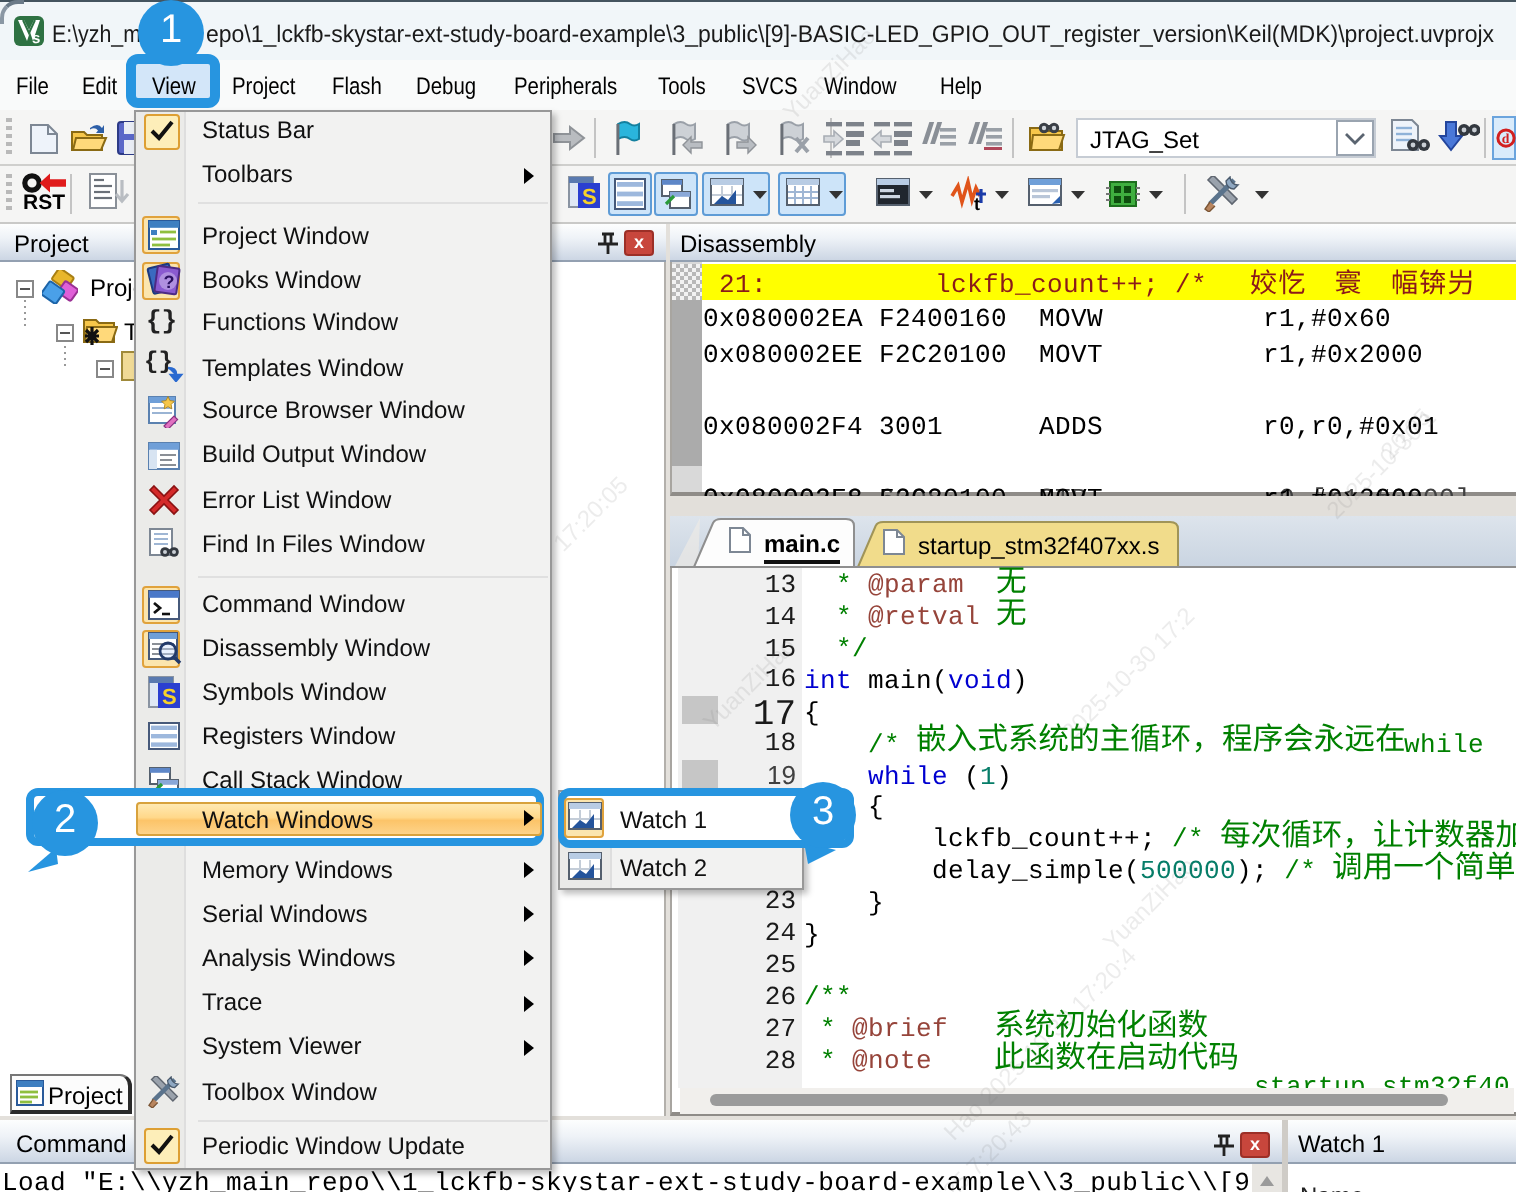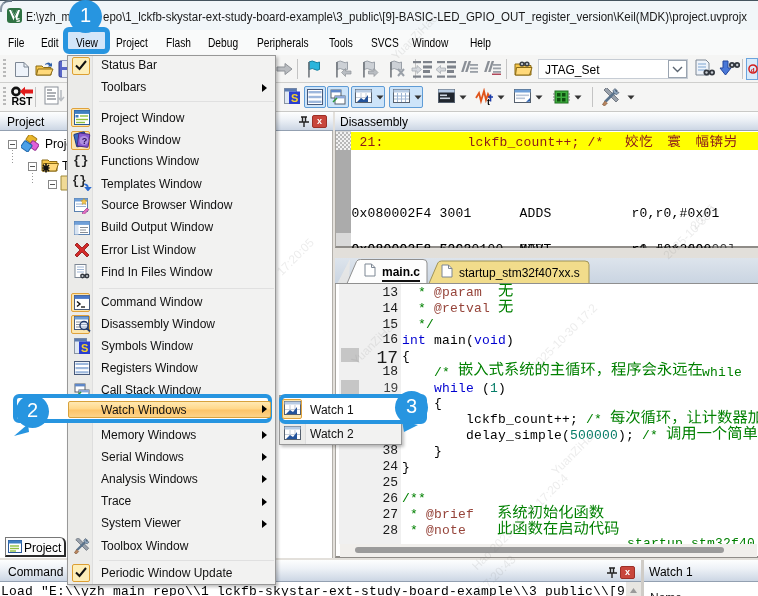--- a/index.html
+++ b/index.html
@@ -360,20 +360,22 @@
 <div class="abs hdr" style="left:335px;top:112px;width:423px;height:19px"></div>
 <div class="abs hdrtxt" style="left:340px;top:115px">Disassembly</div>
 <div class="abs" style="left:335px;top:131px;width:423px;height:117px;background:#fff;border-left:1px solid #a8a5a0;border-bottom:2px solid #8f8c88"></div>
 <div class="abs" style="left:336px;top:131px;width:15px;height:115px;background:#d9d9d9"></div>
 <div class="abs" style="left:336px;top:149.5px;width:15px;height:83px;background:#ababab"></div>
 <div class="abs" style="left:336px;top:131.5px;width:15px;height:18px;background:repeating-conic-gradient(#b8b8b8 0% 25%,#f2f2f2 0% 50%) 0 0/4px 4px"></div>
 <div class="abs" style="left:351px;top:131.5px;width:407px;height:18px;background:#ffff00"></div>
 <div class="abs" style="left:351px;top:131px;width:407px;height:117px;overflow:hidden">
 <div class="mono" style="position:absolute;left:0.5px;top:3.5px;color:#8b1a1a"> 21:</div>
 <div class="mono" style="position:absolute;left:116.5px;top:3.5px;color:#8b1a1a">lckfb_count++; /*</div>
+<div class="mono" style="position:absolute;left:0.5px;top:21.4px;color:#000">0x080002EA F2400160  MOVW          r1,#0x60</div>
+<div class="mono" style="position:absolute;left:0.5px;top:39.3px;color:#000">0x080002EE F2C20100  MOVT          r1,#0x2000</div>
 <div class="mono" style="position:absolute;left:0.5px;top:75.1px;color:#000">0x080002F4 3001      ADDS          r0,r0,#0x01</div>
 <div class="mono" style="position:absolute;left:0.5px;top:111px;color:#404040">0x080002F6 6008      STR           r0,[r1,#0x00]</div>
 <div class="mono" style="position:absolute;left:0.5px;top:110.9px;color:#000">0x080002F8 F2C20100  MOVT          r1,#0x2000</div>
 </div>
 <svg width="115" height="18" viewBox="0 0 115 18" style="position:absolute;left:625px;top:135px;overflow:visible;z-index:5;" fill="#8b1a1a">
     <path d="M10 3.4C10.8 4.3 11.8 5.5 12.3 6.2L13.1 5.6C12.6 4.9 11.5 3.8 10.7 2.9ZM7 3C6.5 4 5.7 5.1 4.9 5.8C5.1 5.9 5.5 6.2 5.7 6.4C6.5 5.6 7.4 4.4 7.9 3.3ZM5.3 1.7V2.6H12.9V1.7ZM8 -0C8.3 0.5 8.7 1.2 8.9 1.6L9.8 1.2C9.6 0.8 9.2 0.2 8.8 -0.4ZM10.3 5.4C10 6.5 9.6 7.5 9 8.3C8.3 7.5 7.8 6.5 7.5 5.5L6.6 5.7C7 7 7.6 8.1 8.3 9.1C7.5 10.1 6.3 10.8 5 11.4C5.2 11.6 5.5 12 5.6 12.2C7 11.6 8.1 10.8 9 9.8C9.9 10.9 11.1 11.7 12.4 12.1C12.6 11.9 12.9 11.5 13.1 11.3C11.7 10.9 10.5 10.1 9.6 9.1C10.3 8.1 10.9 6.9 11.2 5.6ZM4 3.5C3.8 5.2 3.5 6.6 3.1 7.7C2.7 7.4 2.3 7.1 1.9 6.9C2.1 5.9 2.4 4.7 2.6 3.5ZM0.8 7.2C1.4 7.6 2.1 8.1 2.7 8.6C2.1 9.9 1.4 10.8 0.4 11.4C0.6 11.6 0.9 11.9 1 12.2C2 11.5 2.9 10.6 3.5 9.3C3.9 9.7 4.3 10.1 4.5 10.4L5.1 9.6C4.8 9.3 4.4 8.8 3.9 8.4C4.4 6.9 4.8 5 4.9 2.6L4.3 2.5L4.2 2.6H2.7C2.9 1.6 3 0.6 3.1 -0.2L2.1 -0.3C2.1 0.6 1.9 1.6 1.8 2.6H0.6V3.5H1.6C1.4 4.9 1.1 6.2 0.8 7.2Z"></path>
     <path d="M16.6 -0.3V12.1H17.6V-0.3ZM15.2 2.2C15.2 3.4 15 4.8 14.5 5.7L15.3 6C15.8 5.1 16 3.5 16 2.3ZM17.8 1.5C18.1 2.1 18.5 3 18.6 3.5L19.3 3.2C19.2 2.6 18.8 1.8 18.4 1.2ZM21.1 -0.3C20.6 1.5 19.7 3.1 18.6 4.2C18.9 4.4 19.3 4.7 19.4 4.9C20 4.3 20.5 3.6 20.9 2.8H26.9V1.8H21.4C21.7 1.2 21.9 0.6 22.1 -0ZM20.2 4.6V5.5H23.8C19.6 9.1 19.4 9.9 19.4 10.6C19.4 11.4 20.1 11.9 21.5 11.9H25.4C26.6 11.9 27.1 11.5 27.2 9.2C26.9 9.2 26.5 9.1 26.3 8.9C26.2 10.7 26.1 10.9 25.5 10.9H21.5C20.9 10.9 20.5 10.8 20.5 10.4C20.5 10 20.8 9.3 25.9 5.1C26 5.1 26 5 26.1 4.9L25.4 4.5L25.2 4.6Z"></path>
     <path d="M50.6 2.7H52.4V3.7H50.6ZM48.2 2.7H49.9V3.7H48.2ZM45.7 2.7H47.4V3.7H45.7ZM44.9 2.1V4.3H53.2V2.1ZM43.1 4.9V5.7H55V4.9ZM45.9 6.9H52.1V7.9H45.9ZM48.3 -0.1C48.4 0.1 48.6 0.4 48.7 0.7H43.3V2.7H44.2V1.5H53.9V2.7H54.9V0.7H49.9C49.7 0.3 49.5 -0.1 49.3 -0.4ZM46 12.2C46.2 12 46.7 11.9 50.1 11.2C50.1 11 50.1 10.6 50.2 10.4L47.2 11V9.6C47.9 9.4 48.5 9.1 49 8.7C50.2 10.4 52.2 11.5 54.6 11.9C54.8 11.7 55 11.3 55.2 11.1C54 10.9 53 10.7 52 10.2C52.8 9.9 53.8 9.4 54.5 9L53.7 8.4C53.1 8.8 52.1 9.4 51.2 9.8C50.7 9.4 50.3 9 49.9 8.6H53.1V6.3H44.9V8.6H47.8C46.4 9.2 44.5 9.7 42.8 9.9C43 10.1 43.3 10.5 43.4 10.7C44.3 10.5 45.3 10.3 46.3 10V10.7C46.3 11.2 45.9 11.4 45.6 11.4C45.7 11.6 45.9 12 46 12.2Z"></path>
     <path d="M76.3 0.4V1.3H83.4V0.4ZM77.9 3H81.7V4.6H77.9ZM77 2.2V5.4H82.6V2.2ZM71.4 2.3V9.4H72.2V3.2H73.2V12.1H74V3.2H75.1V8.2C75.1 8.3 75.1 8.4 75 8.4C74.9 8.4 74.6 8.4 74.3 8.4C74.4 8.6 74.5 9 74.6 9.2C75 9.2 75.3 9.2 75.6 9.1C75.8 8.9 75.9 8.6 75.9 8.2V2.3H74V-0.3H73.2V2.3ZM77.3 9.5H79.2V10.9H77.3ZM82.2 9.5V10.9H80.1V9.5ZM77.3 8.7V7.3H79.2V8.7ZM82.2 8.7H80.1V7.3H82.2ZM76.4 6.4V12.1H77.3V11.7H82.2V12.1H83.2V6.4Z"></path>
     <path d="M93.2 -0.3C93.1 0.3 92.8 0.9 92.5 1.5H90.1V2.4H92C91.5 3.3 90.7 4.1 89.7 4.7C89.9 4.9 90.2 5.2 90.3 5.4C90.6 5.2 90.9 5 91.2 4.7V5.4H93.3V7.1H94.1V5.4H96.1V4.6H94.1V3.2H93.3V4.6H91.3C92.1 3.9 92.7 3.2 93.1 2.4H94.5C95.1 3.6 96 4.7 97 5.3C97.2 5 97.4 4.7 97.7 4.6C96.8 4.1 96 3.3 95.4 2.4H97.4V1.5H93.6C93.8 1 94 0.4 94.1 -0.2ZM91.3 6.3V7.8H89.8V8.7H91.3C91.2 9.7 90.8 10.7 89.7 11.6C89.9 11.7 90.2 12 90.4 12.2C91.7 11.2 92.1 9.9 92.2 8.7H95.1V12.1H96V8.7H97.5V7.8H96V6.3H95.1V7.8H92.2V6.3ZM86.9 -0.2C86.4 1 85.7 2.2 85 3C85.1 3.3 85.4 3.8 85.5 4C85.9 3.5 86.4 2.9 86.8 2.2H89.6V1.3H87.3C87.5 0.9 87.6 0.4 87.8 0ZM85.3 6.4V7.4H87.1V10.1C87.1 10.8 86.7 11.2 86.4 11.3C86.6 11.5 86.8 11.9 86.9 12.1C87.1 11.8 87.5 11.6 89.9 10.3C89.8 10.1 89.7 9.7 89.6 9.4L88 10.3V7.4H89.7V6.4H88V4.6H89.4V3.7H86V4.6H87.1V6.4Z"></path>
@@ -408,21 +410,21 @@
 <div style="position:absolute;left:0;top:0.9px;width:63px;text-align:right;font-family:'Liberation Mono',monospace;font-size:13px;color:#1a1a1a">13</div>
 <div style="position:absolute;left:0;top:16.8px;width:63px;text-align:right;font-family:'Liberation Mono',monospace;font-size:13px;color:#1a1a1a">14</div>
 <div style="position:absolute;left:0;top:32.6px;width:63px;text-align:right;font-family:Liberation Mono, monospace;font-size:13px;color:#1a1a1a">15</div>
 <div style="position:absolute;left:0;top:48.4px;width:63px;text-align:right;font-family:'Liberation Mono',monospace;font-size:13px;color:#1a1a1a">16</div>
 <div style="position:absolute;left:0;top:64.3px;width:63px;text-align:right;font-family:'Liberation Mono',monospace;font-size:18px;color:#1a1a1a">17</div>
 <div style="position:absolute;left:0;top:80.1px;width:63px;text-align:right;font-family:'Liberation Mono',monospace;font-size:13px;color:#1a1a1a">18</div>
 <div style="position:absolute;left:0;top:96.0px;width:63px;text-align:right;font-family:Liberation Sans, sans-serif;font-size:13px;color:#404040">19</div>
 <div style="position:absolute;left:0;top:111.8px;width:63px;text-align:right;font-family:'Liberation Mono',monospace;font-size:13px;color:#1a1a1a">20</div>
 <div style="position:absolute;left:0;top:127.7px;width:63px;text-align:right;font-family:'Liberation Mono',monospace;font-size:13px;color:#1a1a1a">21</div>
 <div style="position:absolute;left:0;top:143.5px;width:63px;text-align:right;font-family:'Liberation Mono',monospace;font-size:13px;color:#1a1a1a">22</div>
-<div style="position:absolute;left:0;top:159.4px;width:63px;text-align:right;font-family:'Liberation Mono',monospace;font-size:13px;color:#1a1a1a">38</div>
+<div style="position:absolute;left:0;top:159.4px;width:63px;text-align:right;font-family:'Liberation Mono',monospace;font-size:13px;color:#1a1a1a">23</div>
 <div style="position:absolute;left:0;top:175.2px;width:63px;text-align:right;font-family:'Liberation Mono',monospace;font-size:13px;color:#1a1a1a">24</div>
 <div style="position:absolute;left:0;top:191.1px;width:63px;text-align:right;font-family:'Liberation Mono',monospace;font-size:13px;color:#1a1a1a">25</div>
 <div style="position:absolute;left:0;top:206.9px;width:63px;text-align:right;font-family:'Liberation Mono',monospace;font-size:13px;color:#1a1a1a">26</div>
 <div style="position:absolute;left:0;top:222.8px;width:63px;text-align:right;font-family:'Liberation Mono',monospace;font-size:13px;color:#1a1a1a">27</div>
 <div style="position:absolute;left:0;top:238.6px;width:63px;text-align:right;font-family:'Liberation Mono',monospace;font-size:13px;color:#1a1a1a">28</div>
 <div class="mono" style="position:absolute;left:67px;top:1.4px"><span style="color:#000">  </span><span style="color:#008000">* </span><span style="color:#96443a">@param</span></div>
 <div class="mono" style="position:absolute;left:67px;top:17.2px"><span style="color:#000">  </span><span style="color:#008000">* </span><span style="color:#96443a">@retval</span></div>
 <div class="mono" style="position:absolute;left:67px;top:33.1px"><span style="color:#000">  </span><span style="color:#008000">*/</span></div>
 <div class="mono" style="position:absolute;left:67px;top:48.9px"><span style="color:#0000d0">int</span><span style="color:#000"> main(</span><span style="color:#0000d0">void</span><span style="color:#000">)</span></div>
 <div class="mono" style="position:absolute;left:67px;top:64.8px"><span style="color:#000">{</span></div>

